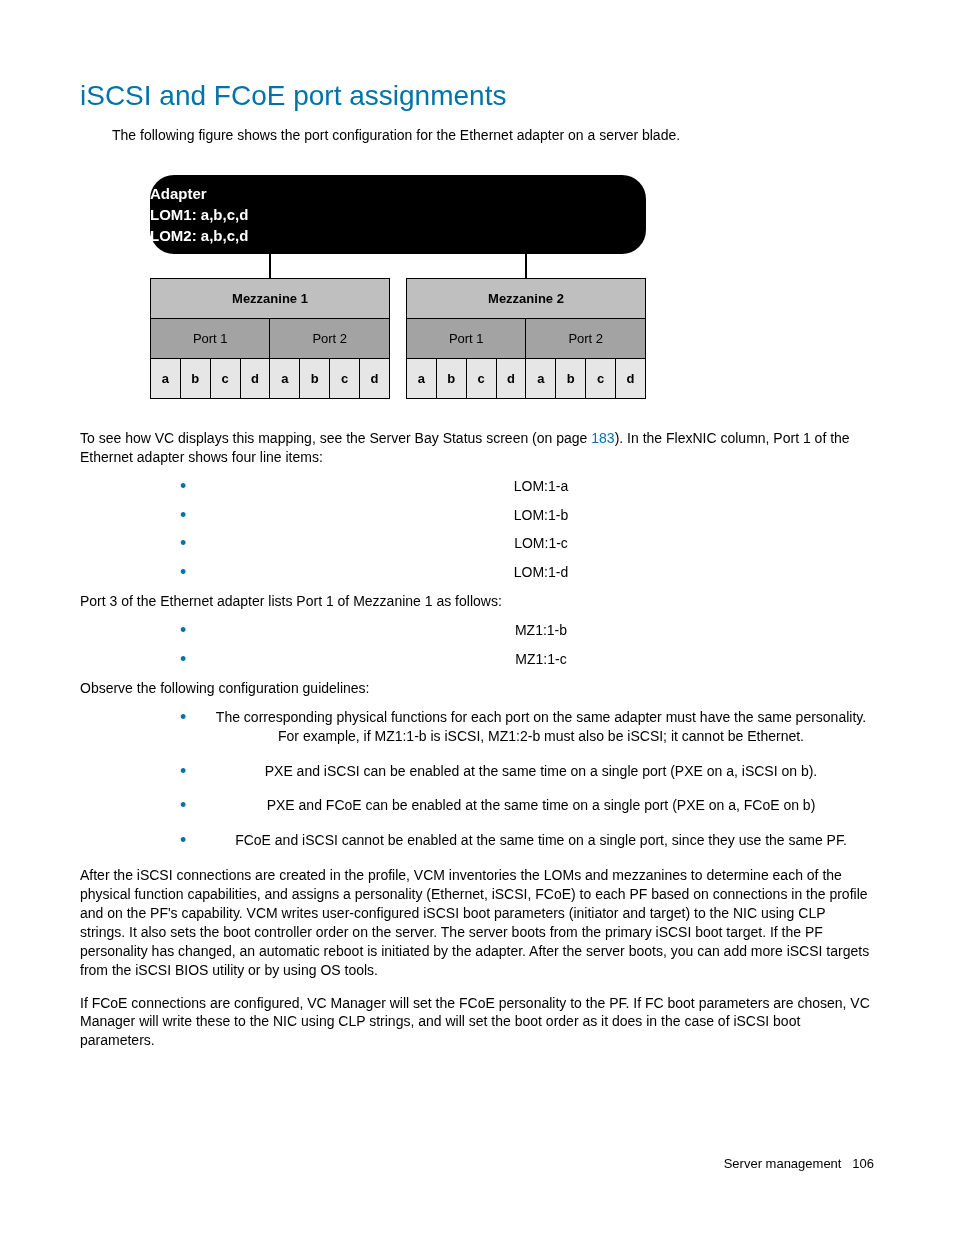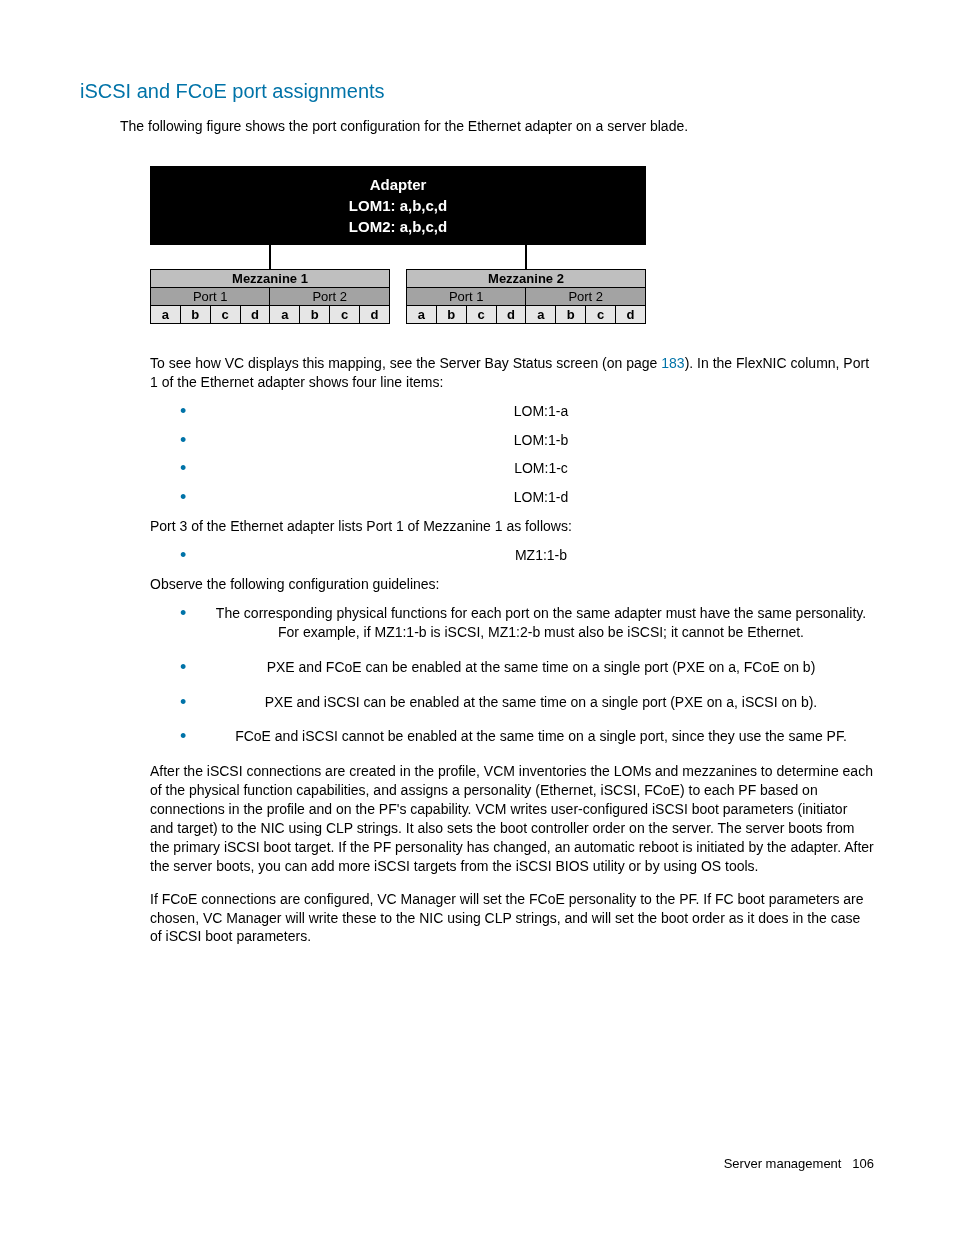--- a/index.html
+++ b/index.html
@@ -9,42 +9,42 @@
       color: #000;
       background: #fff;
       width: 954px;
       height: 1235px;
       position: relative;
       padding: 80px 80px 60px 80px;
     }
     h1 {
       font-family: Arial, Helvetica, sans-serif;
       font-weight: normal;
-      font-size: 20px;
+      font-size: 28px;
       color: #0073a8;
       margin-bottom: 14px;
     }
     .intro {
-      margin-left: 40px;
+      margin-left: 32px;
       margin-bottom: 30px;
       line-height: 1.35;
     }
     .diagram {
       margin-left: 70px;
       margin-bottom: 30px;
     }
     .adapter-header {
       background: #000;
       color: #fff;
-      text-align: center;
       font-weight: bold;
       padding: 8px 0;
       width: 496px;
       line-height: 1.4;
       font-size: 15px;
+      border-radius: 24px;
     }
     .connectors {
       display: flex;
       width: 496px;
       position: relative;
       height: 24px;
     }
     .connector-line {
       position: absolute;
       background: #000;
@@ -57,41 +57,40 @@
       width: 496px;
     }
     .mezz {
       width: 240px;
       border-collapse: collapse;
     }
     .mezz td, .mezz th {
       border: 1px solid #000;
       text-align: center;
       font-size: 13px;
-      padding: 1px 0;
+      padding: 12px 0;
     }
     .mezz-title {
       background: #bfbfbf;
       font-weight: bold;
       font-size: 14px;
       padding: 4px 0;
     }
     .port-title {
       background: #a3a3a3;
       font-weight: normal;
       font-size: 13px;
     }
     .subport {
       background: #e6e6e6;
       font-weight: bold;
       width: 30px;
       font-size: 13px;
     }
     .para {
-      margin-left: 70px;
       margin-bottom: 10px;
       line-height: 1.35;
     }
     .link {
       color: #0073a8;
     }
     ul.bullets {
       margin-left: 100px;
       list-style: none;
       margin-bottom: 8px;
@@ -193,28 +192,29 @@
   <li>LOM:1-a</li>
   <li>LOM:1-b</li>
   <li>LOM:1-c</li>
   <li>LOM:1-d</li>
 </ul>
 
 <p class="para">Port 3 of the Ethernet adapter lists Port 1 of Mezzanine 1 as follows:</p>
 
 <ul class="bullets">
   <li>MZ1:1-b</li>
+  <li>MZ1:1-c</li>
 </ul>
 
 <p class="para">Observe the following configuration guidelines:</p>
 
 <ul class="bullets guidelines">
   <li>The corresponding physical functions for each port on the same adapter must have the same personality. For example, if MZ1:1-b is iSCSI, MZ1:2-b must also be iSCSI; it cannot be Ethernet.</li>
+  <li>PXE and iSCSI can be enabled at the same time on a single port (PXE on a, iSCSI on b).</li>
   <li>PXE and FCoE can be enabled at the same time on a single port (PXE on a, FCoE on b)</li>
-  <li>PXE and iSCSI can be enabled at the same time on a single port (PXE on a, iSCSI on b).</li>
   <li>FCoE and iSCSI cannot be enabled at the same time on a single port, since they use the same PF.</li>
 </ul>
 
 <p class="para" style="margin-bottom:14px;">After the iSCSI connections are created in the profile, VCM inventories the LOMs and mezzanines to determine each of the physical function capabilities, and assigns a personality (Ethernet, iSCSI, FCoE) to each PF based on connections in the profile and on the PF's capability. VCM writes user-configured iSCSI boot parameters (initiator and target) to the NIC using CLP strings. It also sets the boot controller order on the server. The server boots from the primary iSCSI boot target. If the PF personality has changed, an automatic reboot is initiated by the adapter. After the server boots, you can add more iSCSI targets from the iSCSI BIOS utility or by using OS tools.</p>
 
 <p class="para">If FCoE connections are configured, VC Manager will set the FCoE personality to the PF. If FC boot parameters are chosen, VC Manager will write these to the NIC using CLP strings, and will set the boot order as it does in the case of iSCSI boot parameters.</p>
 
 <div class="footer">
   <span>Server management</span>&nbsp;&nbsp;&nbsp;<span>106</span>
 </div>

